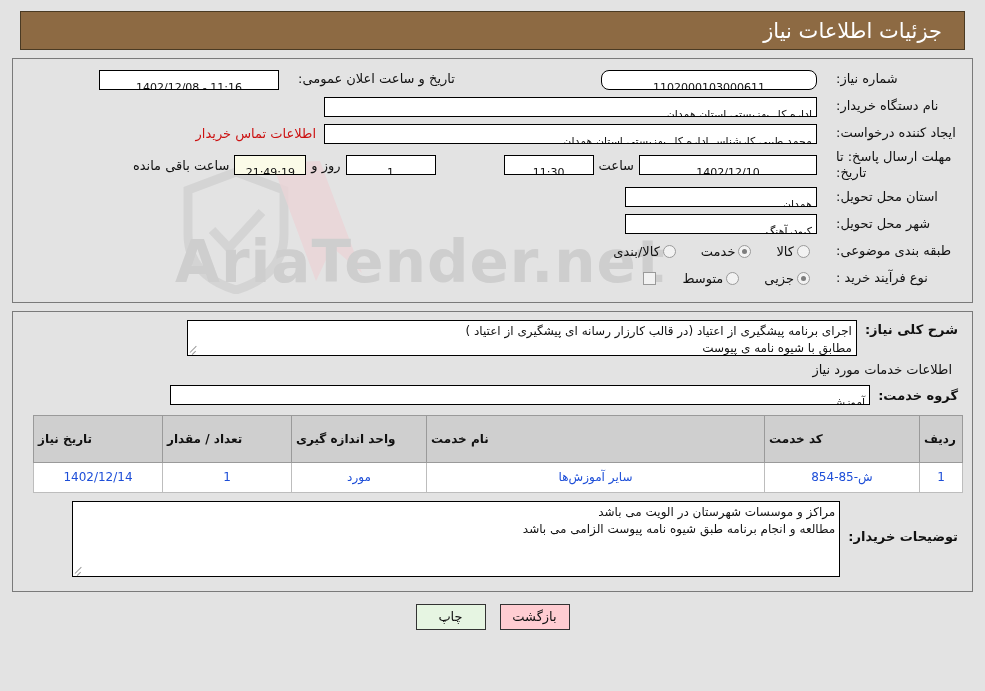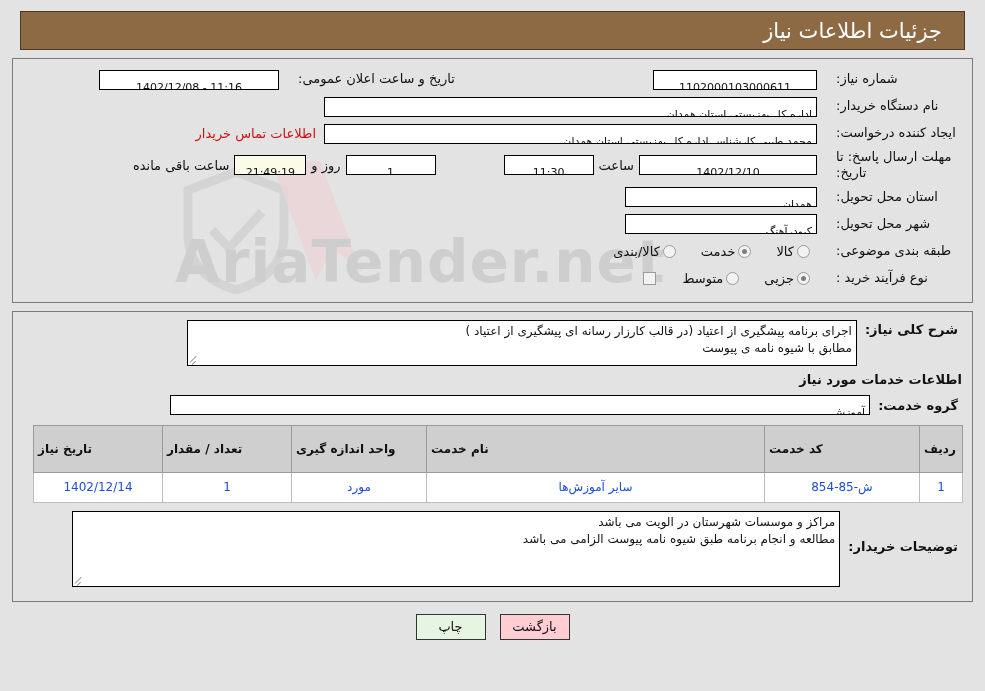--- a/index.html
+++ b/index.html
@@ -102,21 +102,21 @@
     font-size: 11px;
     color: #111;
     padding: 7px 4px;
     box-sizing: border-box;
     text-align: center;
     overflow: hidden;
     white-space: nowrap;
   }
   .fld.rt { text-align: right; }
 
-  .f-need-no { width: 164px; }
+  .f-need-no { width: 216px; border-radius: 8px; }
   .f-org     { width: 493px; }
   .f-creator { width: 493px; }
   .f-date    { width: 178px; }
   .f-time    { width: 90px; }
   .f-days    { width: 90px; }
   .f-prov    { width: 192px; }
   .f-city    { width: 192px; }
   .f-announce{ width: 180px; }
   .f-timer {
     width: 72px;
@@ -189,39 +189,39 @@
     font-size: 12px;
     color: #111;
     padding: 2px 4px;
     box-sizing: border-box;
     position: relative;
     text-align: right;
     line-height: 1.45;
     overflow: hidden;
     white-space: pre-line;
   }
-  .ta-desc  { width: 670px; height: 46px; }
+  .ta-desc  { width: 670px; height: 36px; }
   .ta-notes { width: 768px; height: 76px; }
   .grip {
     position: absolute;
     left: 2px; bottom: 1px;
     width: 10px; height: 10px;
   }
   .grip i {
     position: absolute;
     background: #9a9a9a;
     height: 1px;
     transform-origin: left center;
   }
 
   .section-title {
     font-size: 13px;
-    font-weight: bold;
-    color: #111;
-    margin: 6px 2px 8px 0;
+    font-weight: normal;
+    color: #111;
+    margin: 6px 12px 8px 0;
     text-align: right;
   }
 
   .group-row { display: flex; align-items: center; margin: 0 0 10px 0; }
   .f-group { width: 700px; text-align: right; }
 
   
   table.need-table {
     border-collapse: collapse;
     width: 930px;

